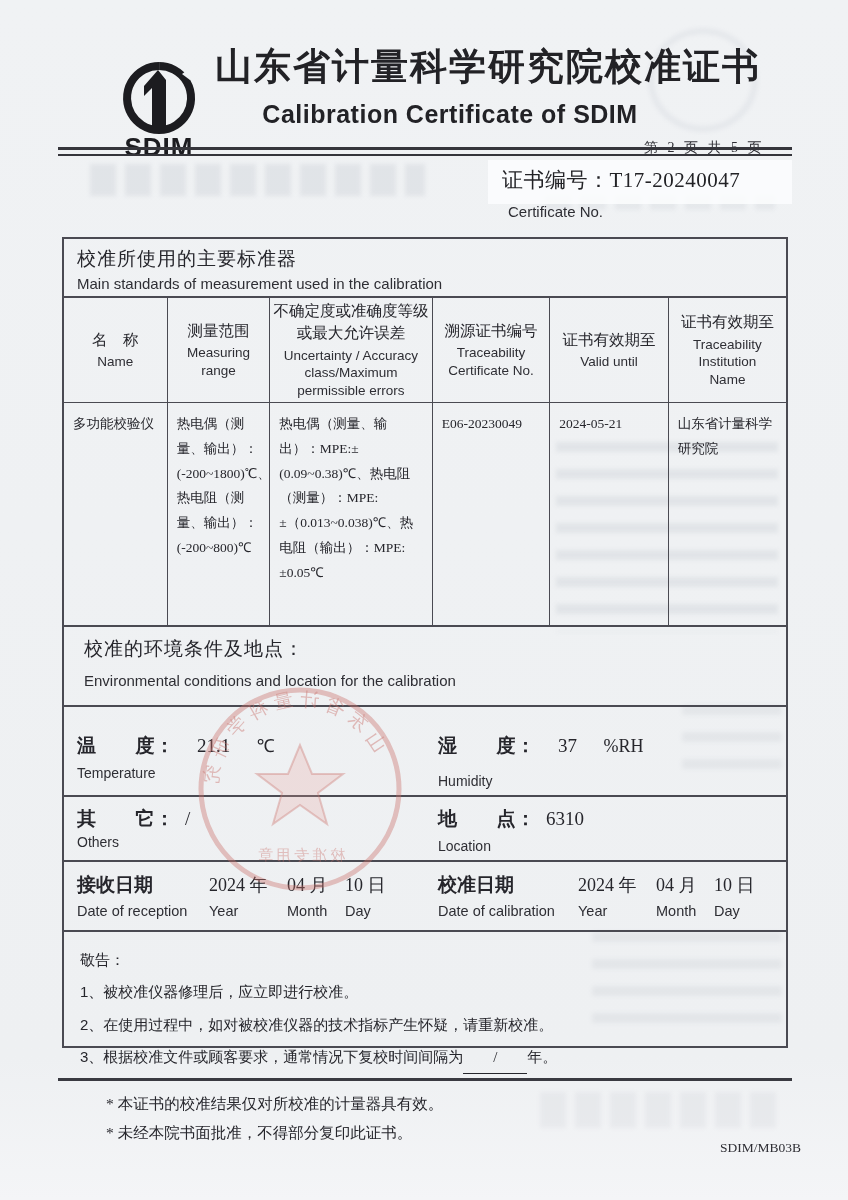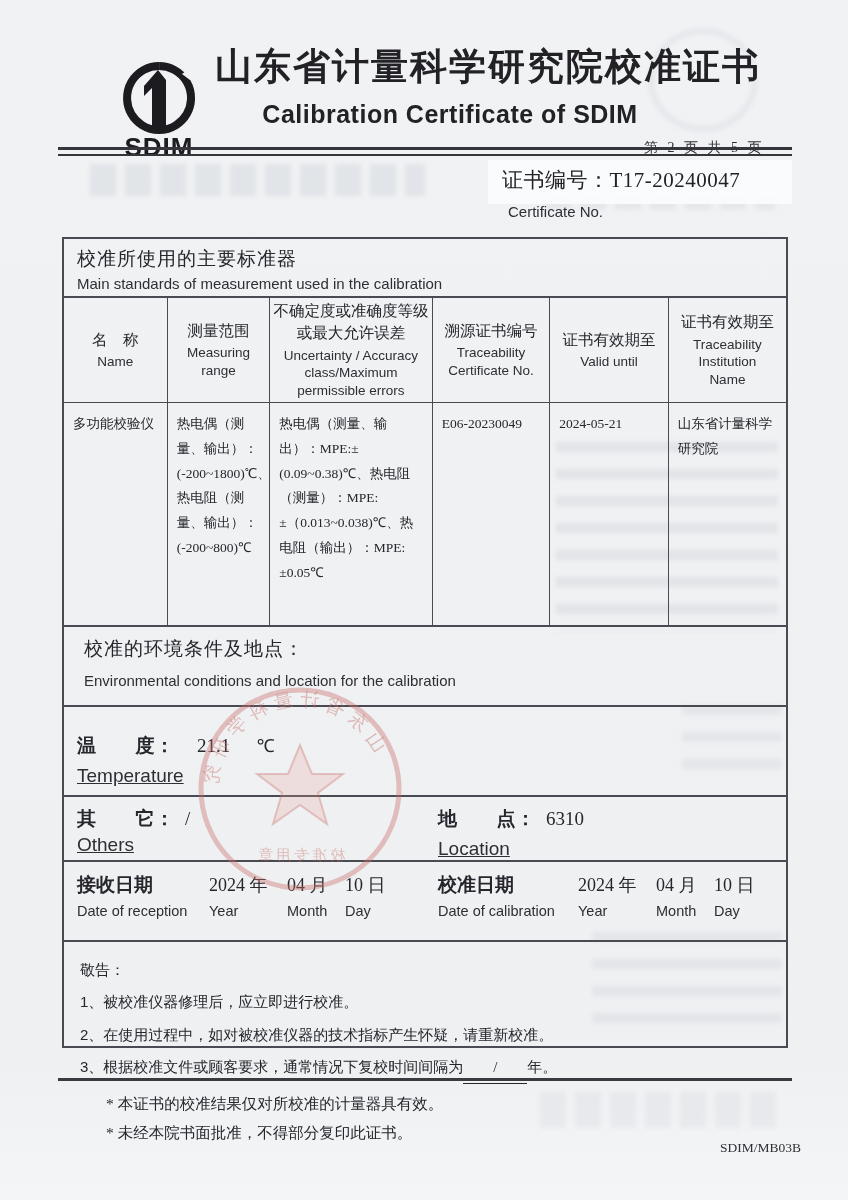--- a/index.html
+++ b/index.html
@@ -40,23 +40,23 @@
   
   .sec-env{height:82px;padding:9px 13px 0;}
   .env-row{display:flex;}
   .env-half{width:50%;box-sizing:border-box;padding:26px 0 0 13px;}
   .row-temp{height:90px;}
   .row-others{height:65px;padding-top:0;}
   .row-others .env-half{padding-top:9px;}
   .cn-label{font-size:19px;font-weight:600;letter-spacing:.5px;color:#26262c;}
   .value{font-family:"Liberation Serif",serif;font-size:19px;color:#26262c;margin-left:18px;}
   .unit{font-family:"Liberation Serif",serif;font-size:18px;color:#26262c;margin-left:22px;}
-  .en-label{font-size:19px;margin-top:6px;color:#2e2e34;text-decoration:underline;}
-  
-  .row-dates{height:80px;display:flex;}
+  .en-label{font-size:14px;margin-top:6px;color:#2e2e34;}
+  
+  .row-dates{height:70px;display:flex;}
   .date-half{width:50%;box-sizing:border-box;padding:10px 0 0 13px;}
   .date-grid{display:grid;grid-template-columns:132px 78px 58px 58px;align-items:baseline;}
   .date-grid.cal{grid-template-columns:140px 78px 58px 58px;}
   .dg-cn{font-size:19px;font-weight:600;color:#26262c;white-space:nowrap;}
   .dg-val{font-family:"Liberation Serif",serif;font-size:18px;font-weight:400;color:#26262c;white-space:nowrap;}
   .dg-en{font-size:14.5px;font-weight:400;color:#2e2e34;white-space:nowrap;margin-top:5px;}
   
   .sec-notice{border-bottom:none;padding:12px 16px 0;}
   .notice-line{font-size:15px;line-height:2.15;color:#26262c;}
   .blank-u{display:inline-block;width:64px;border-bottom:1.5px solid #26262c;text-align:center;font-family:"Liberation Serif",serif;}
@@ -187,20 +187,28 @@
     </div>
 
     <div class="sec env-row row-temp">
       <div class="env-half">
         <div>
           <span class="cn-label">温　　度：</span>
           <span class="value">21.1</span>
           <span class="unit">℃</span>
         </div>
         <div class="en-label">Temperature</div>
+      </div>
+      <div class="env-half">
+        <div>
+          <span class="cn-label">湿　　度：</span>
+          <span class="value">37</span>
+          <span class="unit">%RH</span>
+        </div>
+        <div class="en-label" style="margin-top:14px;">Humidity</div>
       </div>
     </div>
 
     <div class="sec env-row row-others">
       <div class="env-half">
         <div>
           <span class="cn-label">其　　它：</span>
           <span class="value" style="margin-left:6px;">/</span>
         </div>
         <div class="en-label" style="margin-top:2px;">Others</div>

